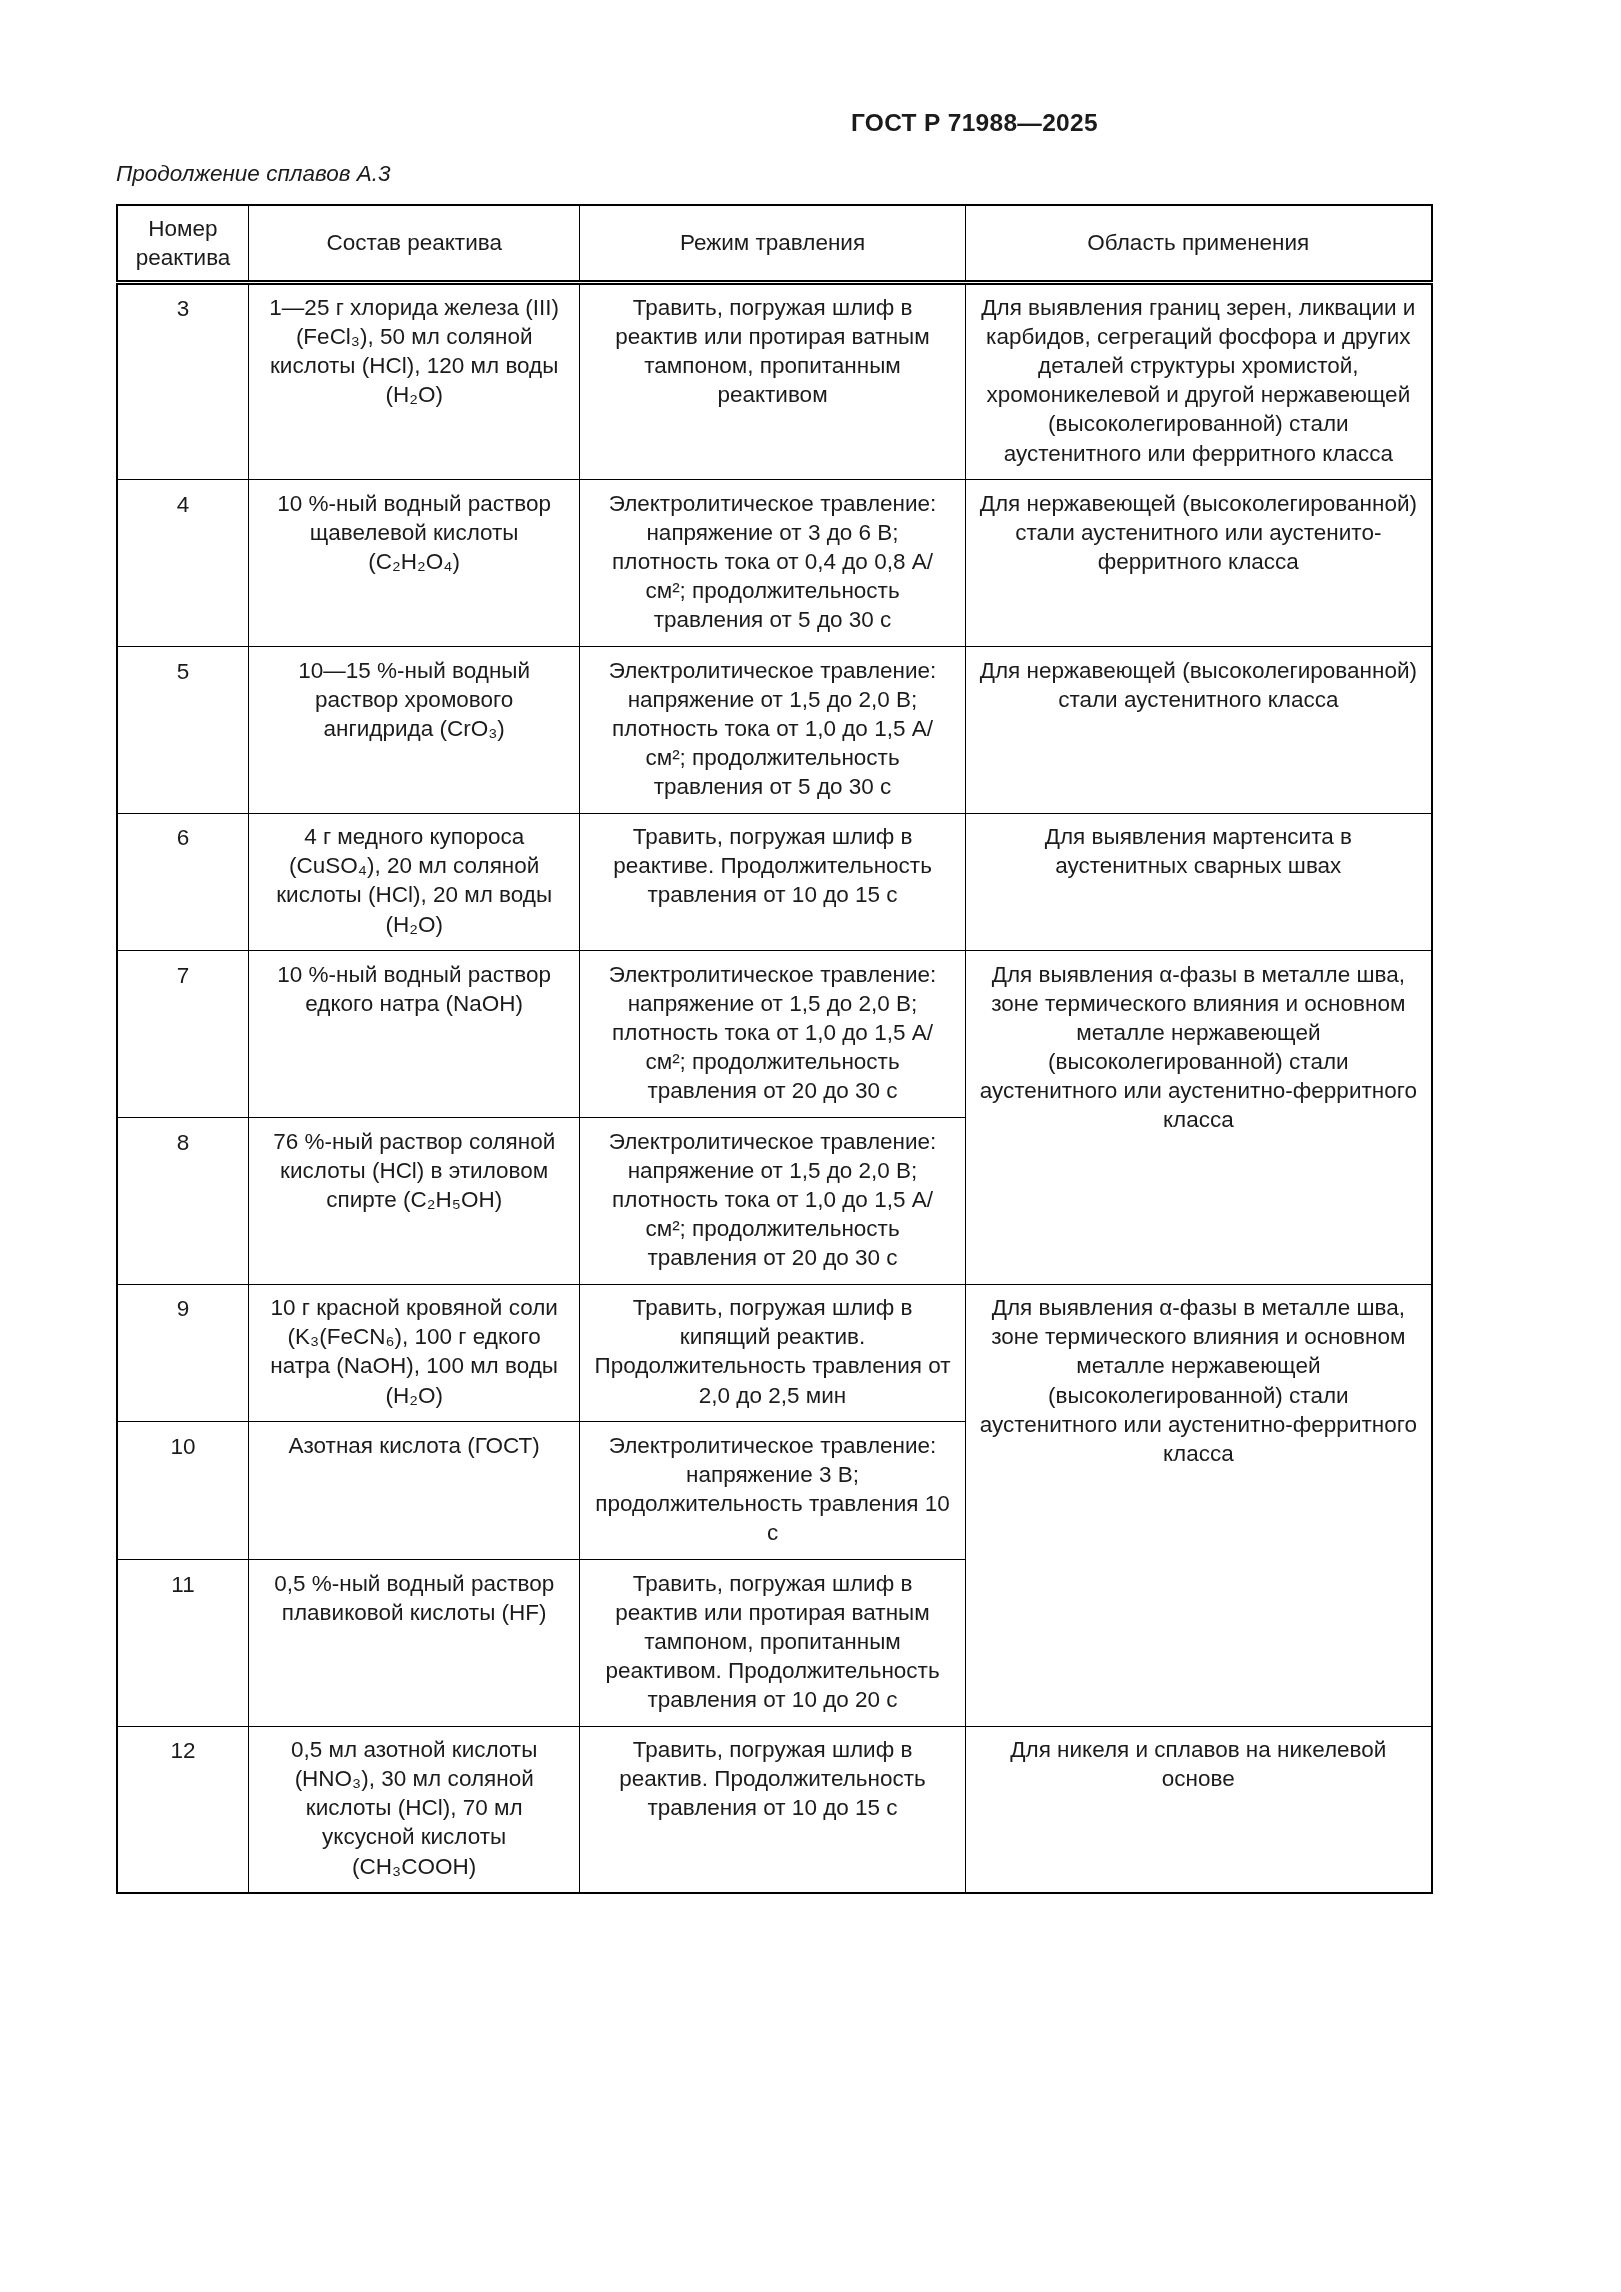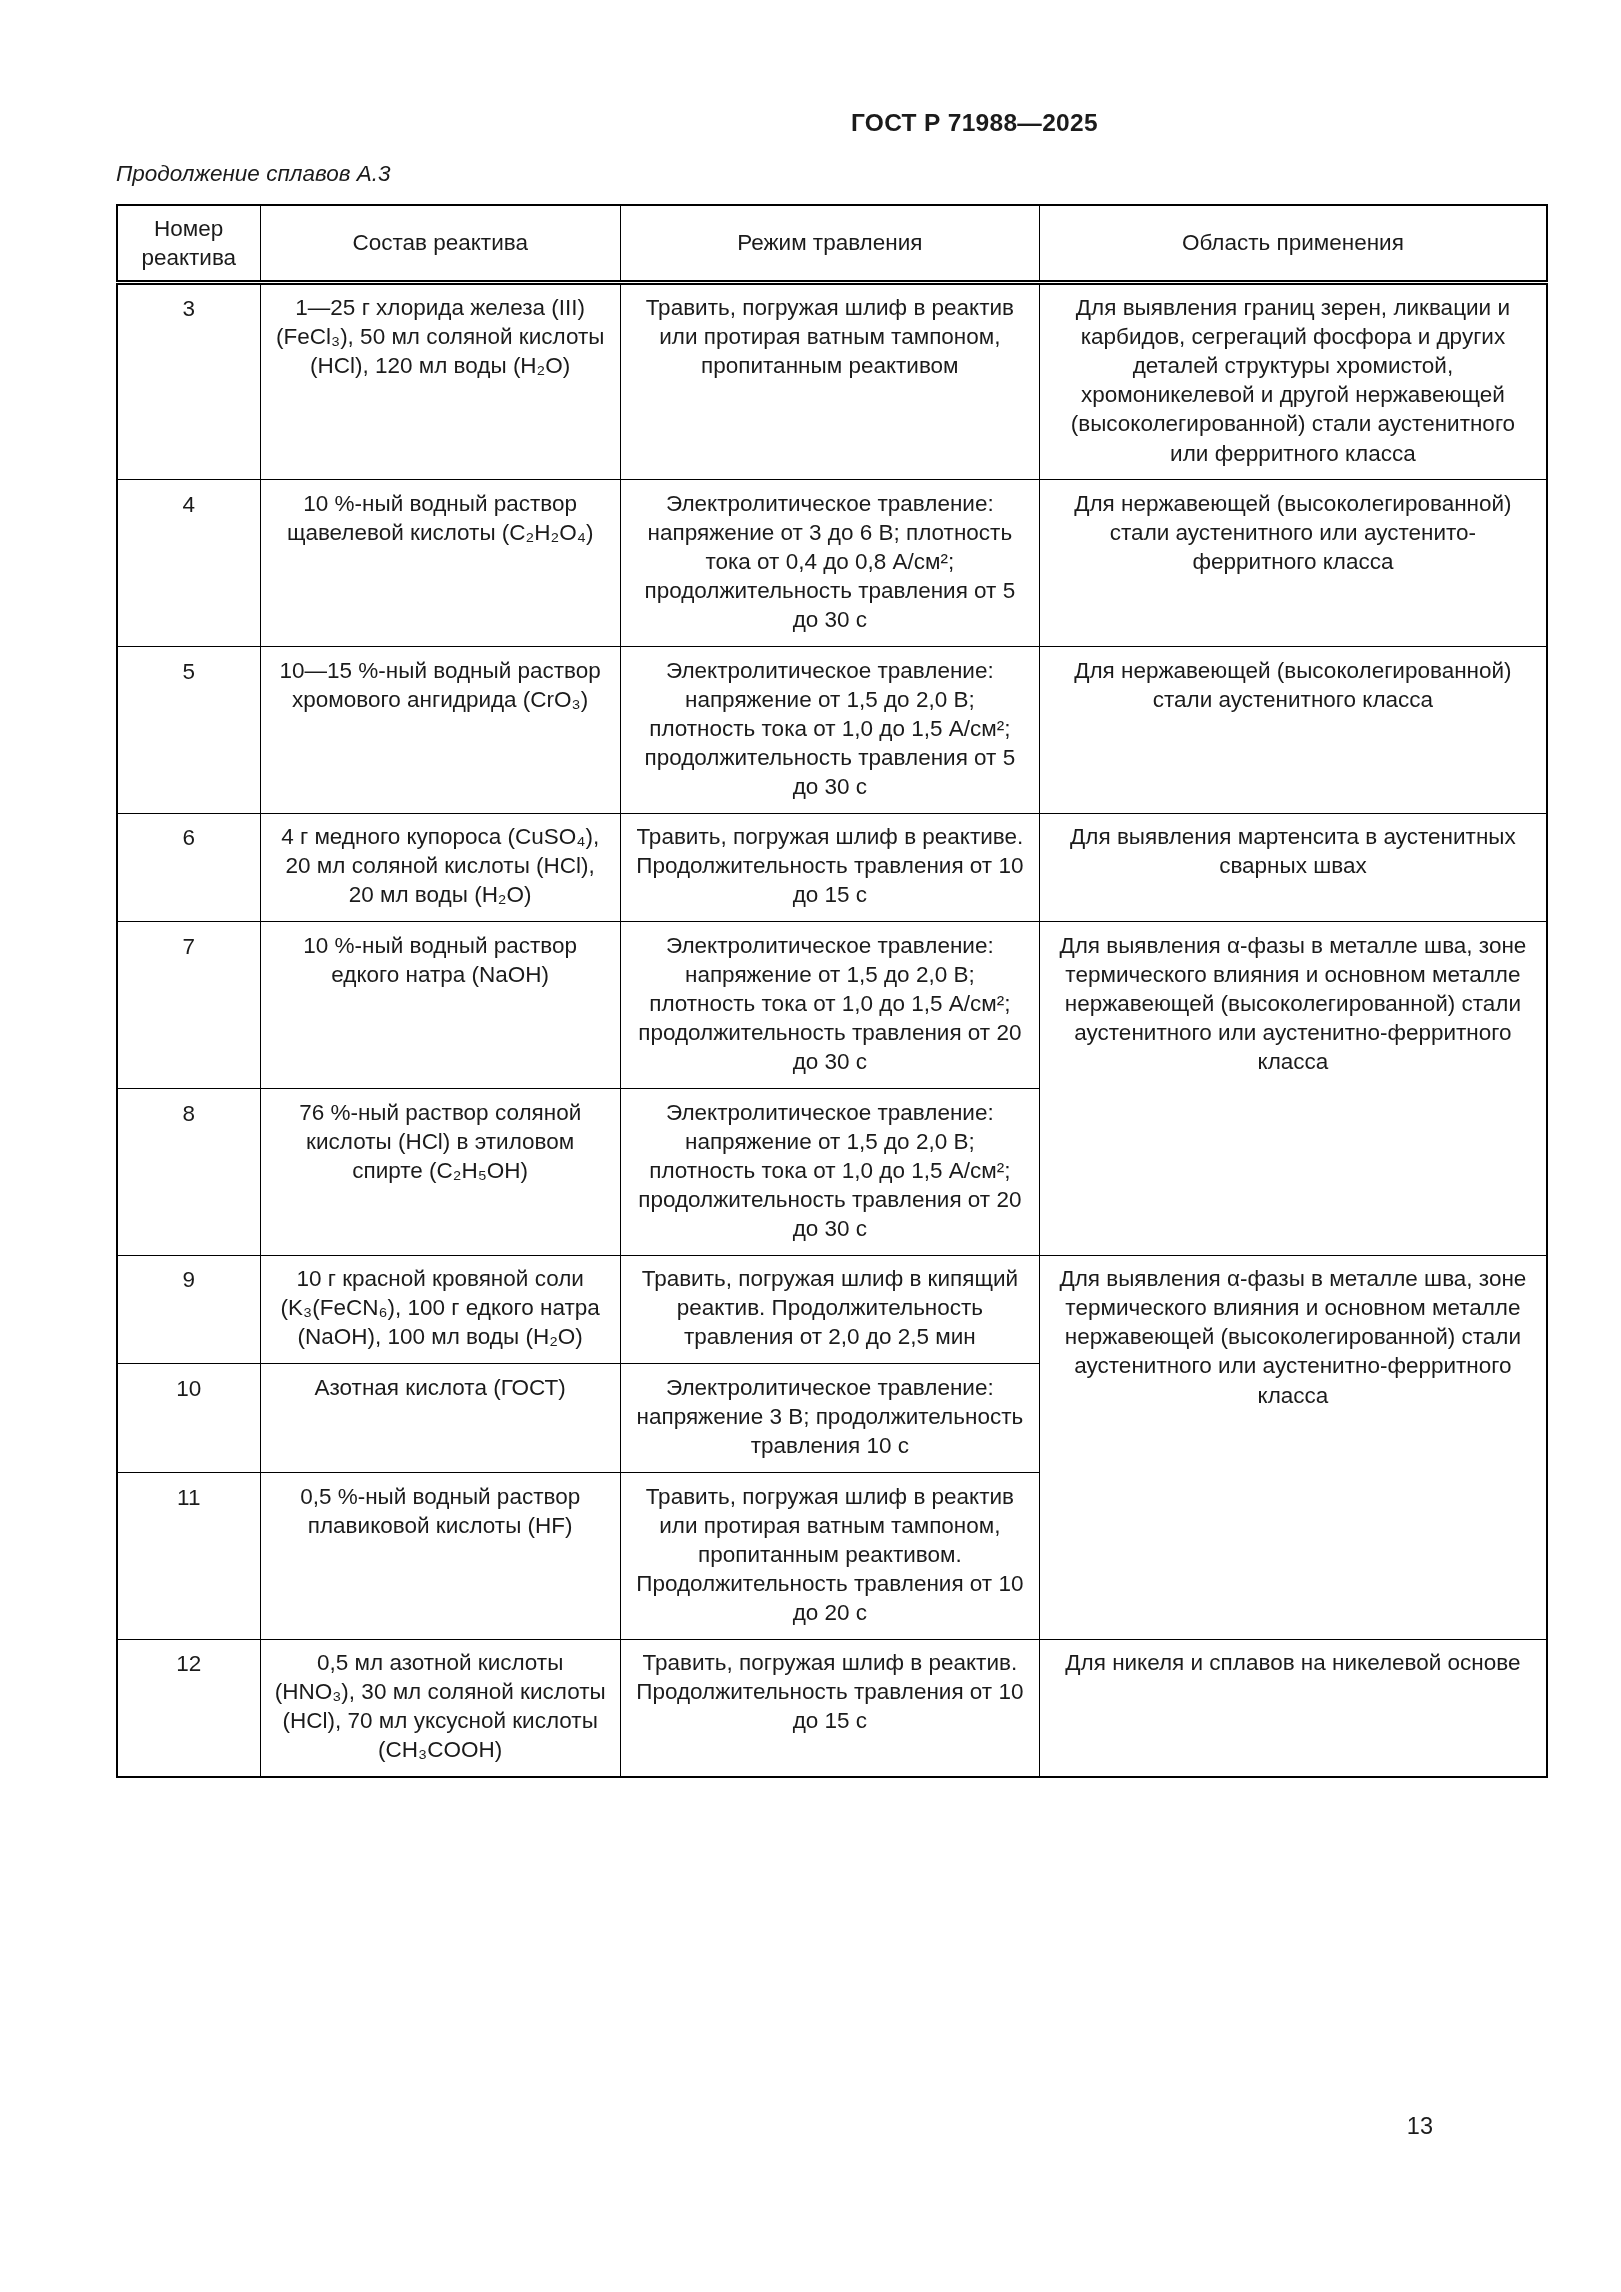--- a/index.html
+++ b/index.html
@@ -27,21 +27,21 @@
     position: absolute;
     top: 153px;
     left: 116px;
     font-size: 22.5px;
     font-style: italic;
   }
   table.reagents {
     position: absolute;
     top: 196px;
     left: 116px;
-    width: 1432px;
+    width: 1317px;
     border-collapse: collapse;
     table-layout: fixed;
     font-size: 22.5px;
     line-height: 1.29;
     border: 2.5px solid #000;
   }
   col.c-number      { width: 10.0%; }
   col.c-composition { width: 25.2%; }
   col.c-mode        { width: 29.3%; }
   col.c-application { width: 35.5%; }
@@ -163,16 +163,15 @@
       <tr>
         <td class="num">12</td>
         <td>0,5 мл азотной кислоты (HNO₃), 30 мл соляной кислоты (HCl), 70 мл уксусной кислоты (CH₃COOH)</td>
         <td>Травить, погружая шлиф в реактив. Продолжительность травления от 10 до 15 с</td>
         <td>Для никеля и сплавов на никелевой основе</td>
       </tr>
 
     </tbody>
   </table>
 
-  <div class="page-number">13</div>
 
 </div>
 
 
 </body></html>

